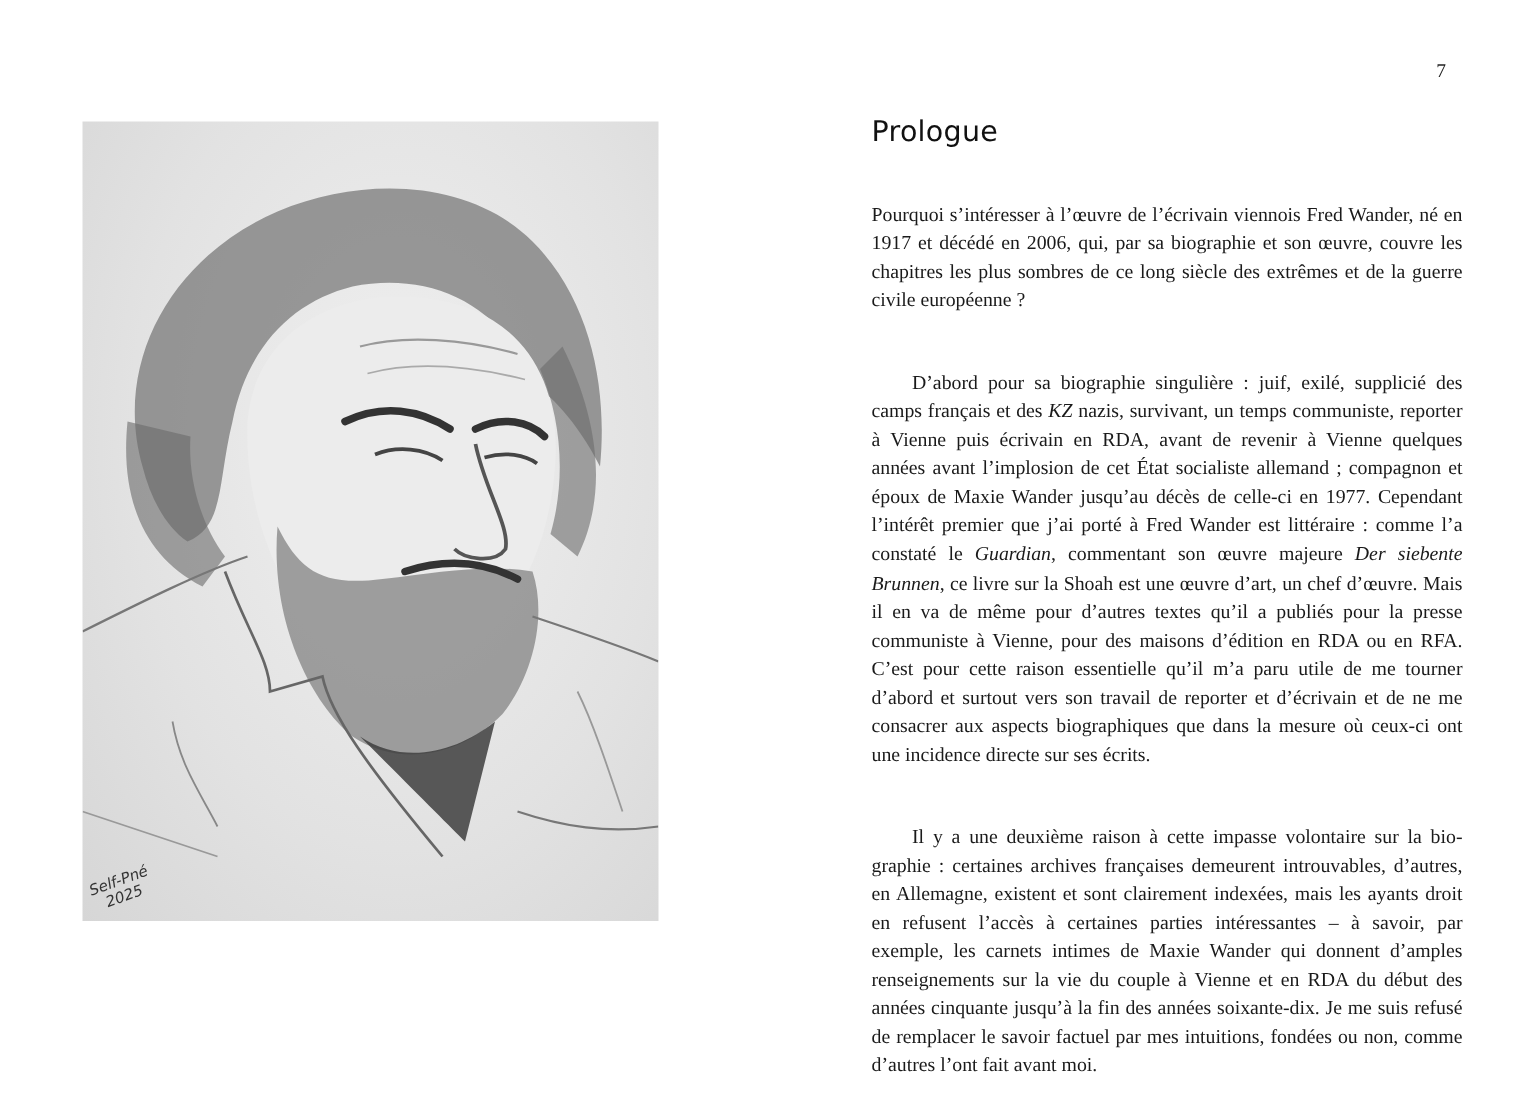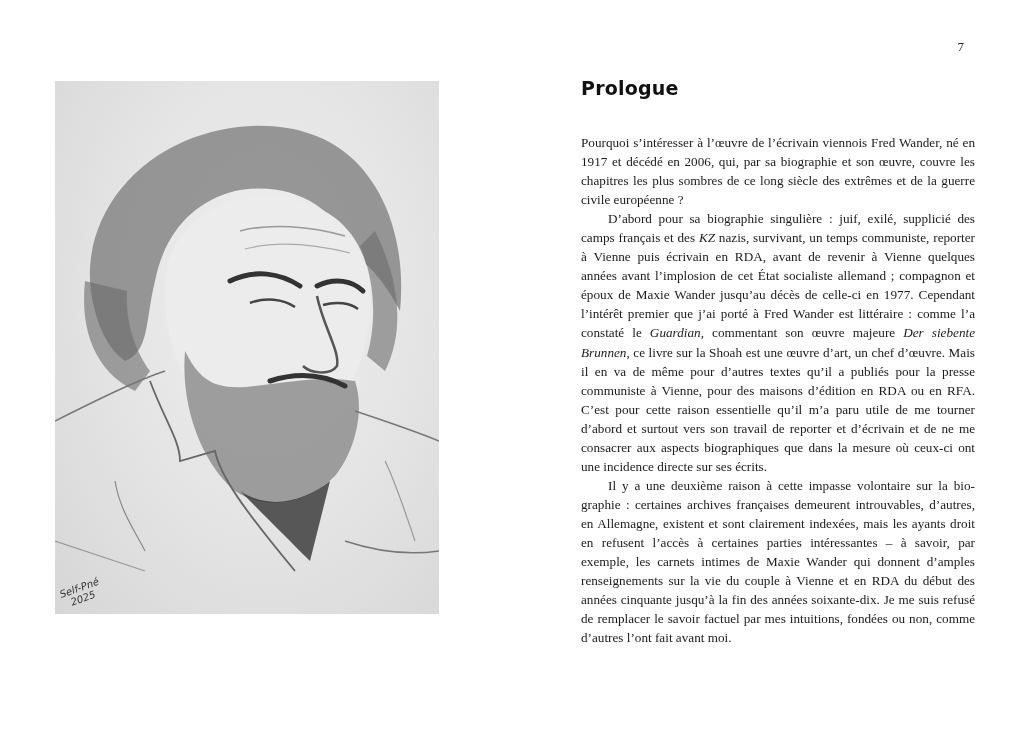--- a/index.html
+++ b/index.html
@@ -18,29 +18,29 @@
     position: absolute; left: 6px; bottom: 10px; font-family: "DejaVu Sans", sans-serif;
     font-size: 10px; font-style: italic; color: #333; transform: rotate(-20deg); line-height: 1.05;
     text-align: center;
   }
   .right-page { position: absolute; left: 510px; top: 0; width: 510px; height: 746px; }
   .page-number {
     position: absolute; right: 56px; top: 39px; font-size: 13px; color: #222;
   }
   .chapter-title {
     position: absolute; left: 71px; top: 77px; margin: 0;
-    font-family: "DejaVu Sans", "Liberation Sans", sans-serif; font-weight: 700;
+    font-family: "DejaVu Sans", "Liberation Sans", sans-serif; font-weight: 400;
     font-size: 19px; color: #111; letter-spacing: 0.2px;
   }
   .body-text {
     position: absolute; left: 71px; top: 133px; width: 394px;
     font-size: 13.2px; line-height: 19.05px; text-align: justify; hyphens: manual;
   }
   .body-text p { margin: 0; }
-  .body-text p.indent { text-indent: 27px; }
+  .body-text p.indent { text-indent: 27px; margin-top: 36px; }
   .body-text em { font-style: italic; }
 </style>
 </head>
 <body>
 
 <div class="left-page">
   <div class="portrait">
     <svg viewBox="0 0 384 533" preserveAspectRatio="none">
 
       <path d="M40 230 C20 160 60 90 130 60 C190 35 260 40 300 80 C340 120 350 180 345 230 C330 200 310 180 300 175 C280 120 230 100 180 110 C140 120 110 150 100 200 C90 240 95 270 70 280 C55 270 45 250 40 230 Z" fill="#7a7a7a" opacity="0.75"></path>

